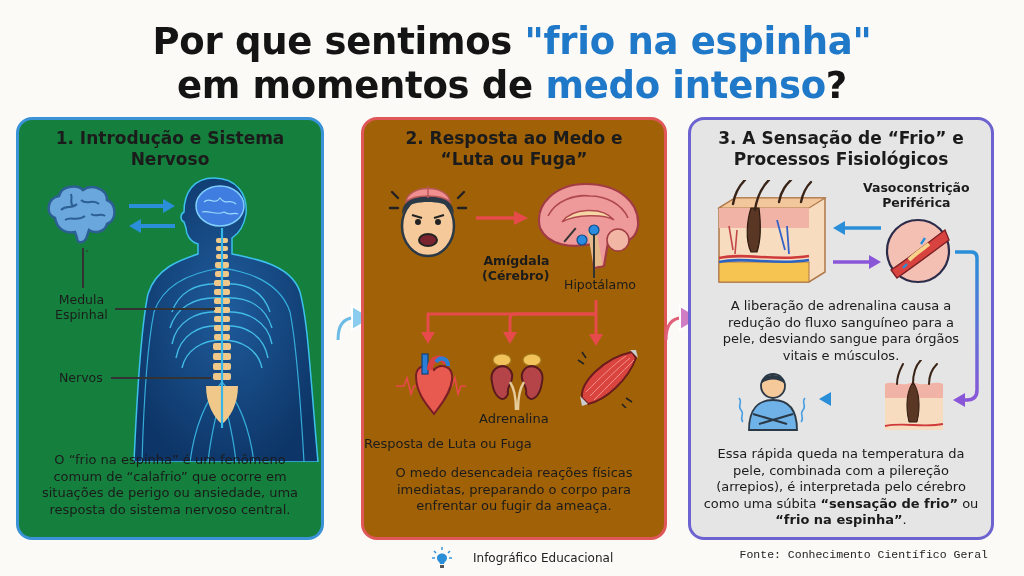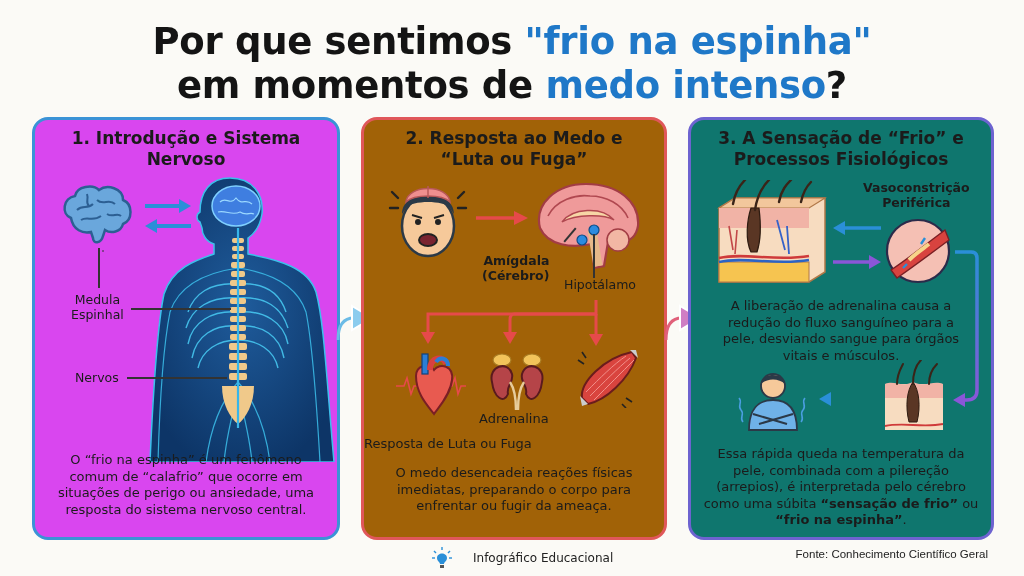--- a/index.html
+++ b/index.html
@@ -14,23 +14,23 @@
     position: absolute; left: 0; top: 20px; width: 1024px;
     text-align: center; font-weight: 700; font-size: 37px; line-height: 44px;
     letter-spacing: -0.3px; color: #141414;
     font-family: "DejaVu Sans", "Liberation Sans", sans-serif;
   }
   .title .hl { color: #1f78c8; }
   .panel {
     position: absolute; top: 117px; height: 423px;
     border-radius: 16px; border: 3px solid;
   }
-  .p1 { left: 32px; width: 308px; background: #d946ef; border-color: #3a93d6; }
+  .p1 { left: 16px; width: 308px; background: #15803d; border-color: #3a93d6; }
   .p2 { left: 361px; width: 306px; background: #a16207; border-color: #e0575a; }
-  .p3 { left: 688px; width: 306px; background: #0f766e; border-color: #6d63d0; padding-left: 16px; }
+  .p3 { left: 688px; width: 306px; background: #e5e5e5; border-color: #6d63d0; padding-left: 16px; }
   .ptitle {
     position: absolute; left: 0; width: 100%; top: 8px; text-align: center;
     font-weight: 700; font-size: 17px; line-height: 21px; color: #1b1b1b;
     font-family: "DejaVu Sans", "Liberation Sans", sans-serif;
   }
   .desc {
     position: absolute; left: 8px; right: 8px; text-align: center;
     font-size: 13px; line-height: 16.5px; color: #1b1b1b;
     font-family: "DejaVu Sans", "Liberation Sans", sans-serif;
   }
@@ -41,21 +41,21 @@
   .lbl.norm { font-weight: 400; }
   .abs { position: absolute; }
   .connector { position: absolute; }
   .footer-left {
     position: absolute; left: 432px; top: 547px; font-size: 12px; color: #222;
     display: flex; align-items: center; gap: 21px;
     font-family: "DejaVu Sans", "Liberation Sans", sans-serif;
   }
   .footer-right {
     position: absolute; right: 36px; top: 548px; font-size: 11.5px; color: #222;
-    font-family: Liberation Sans, sans-serif;
+    font-family: Liberation Mono, monospace;
   }
   b.em { font-weight: 700; margin-top: 12px; }
 </style>
 </head>
 <body>
 
 <div class="title">
   <div><span>Por que sentimos </span><span class="hl">"frio na espinha"</span></div>
   <div><span>em momentos de </span><span class="hl">medo intenso</span><span>?</span></div>
 </div>

